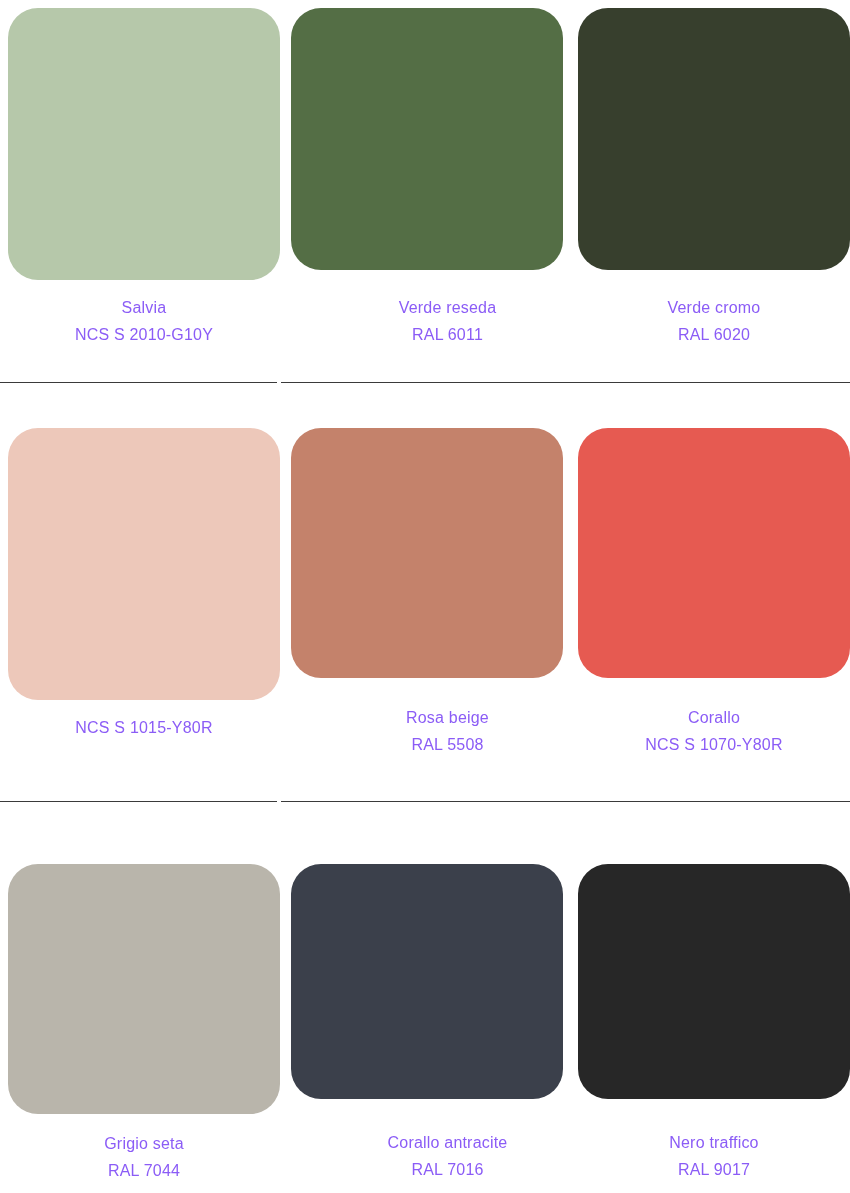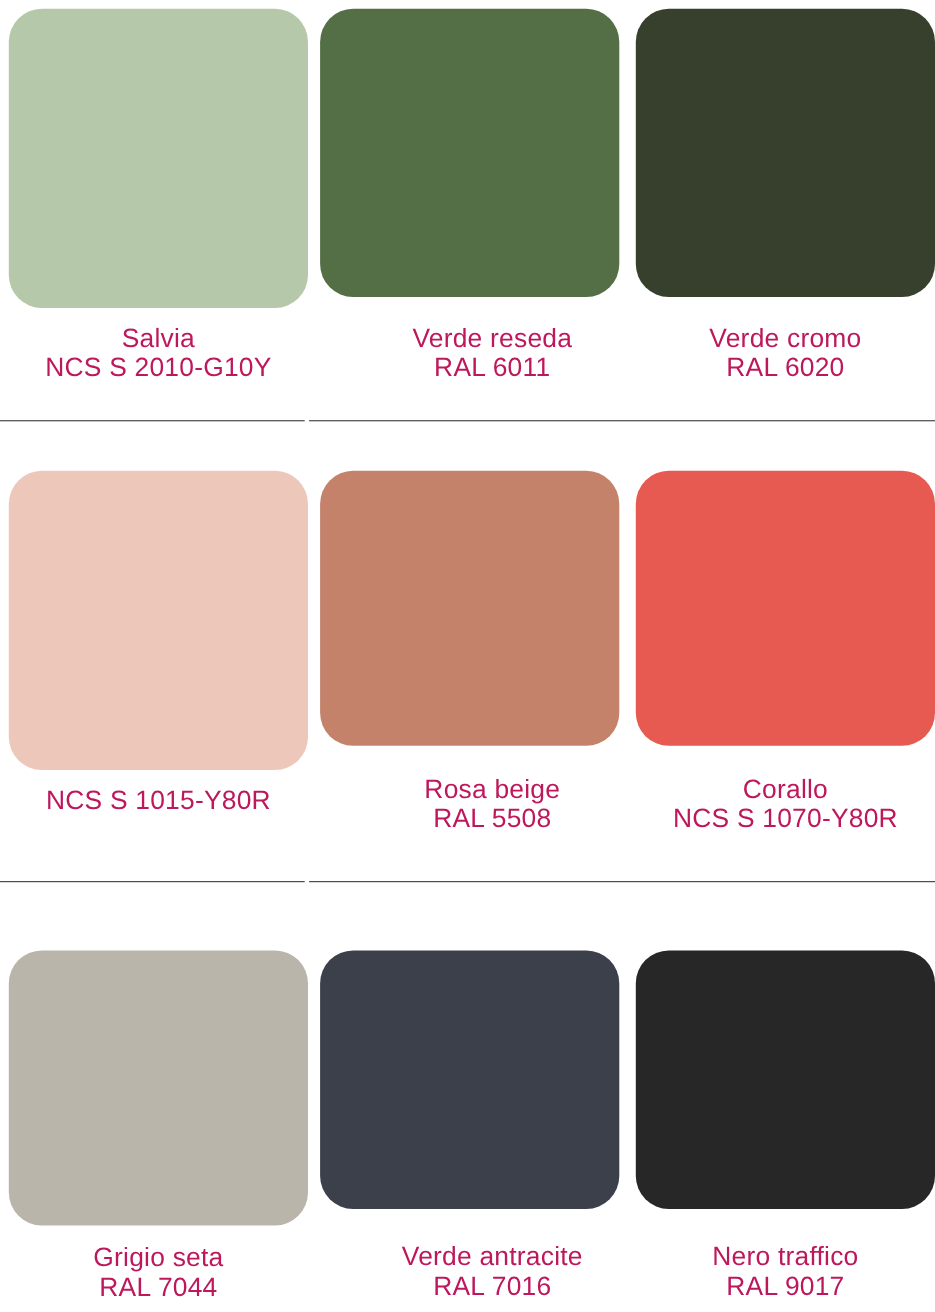--- a/index.html
+++ b/index.html
@@ -76,24 +76,24 @@
   .row-1 .col-2 .swatch,
   .row-1 .col-3 .swatch { height: 262px; margin-top: 8px; }
   .row-2 .col-2 .swatch,
   .row-2 .col-3 .swatch { height: 250px; margin-top: 45px; }
   .row-3 .col-2 .swatch,
   .row-3 .col-3 .swatch { height: 235px; margin-top: 62px; }
 
   
   .label {
     text-align: center;
-    font-size: 24px;
+    font-size: 16px;
     line-height: 27px;
     letter-spacing: 0.2px;
-    color: #be185d;
+    color: #8b5cf6;
     margin-top: 12px;
   }
   .label .name { display: block; }
   .label .code { display: block; }
 
   .row-1 .col-1 .label { margin-top: 14px; }
   .row-1 .col-2 .label,
   .row-1 .col-3 .label { margin-top: 24px; }
   .row-2 .col-1 .label { margin-top: 14px; }
   .row-2 .col-2 .label,
@@ -178,21 +178,21 @@
       <div class="swatch" style="background: rgb(185, 181, 171);"></div>
       <div class="label">
         <span class="name">Grigio seta</span>
         <span class="code">RAL 7044</span>
       </div>
     </div>
 
     <div class="cell col-2">
       <div class="swatch" style="background: rgb(59, 64, 75);"></div>
       <div class="label">
-        <span class="name">Verde antracite</span>
+        <span class="name">Corallo antracite</span>
         <span class="code">RAL 7016</span>
       </div>
     </div>
 
     <div class="cell col-3">
       <div class="swatch" style="background: rgb(39, 39, 39);"></div>
       <div class="label">
         <span class="name">Nero traffico</span>
         <span class="code">RAL 9017</span>
       </div>

